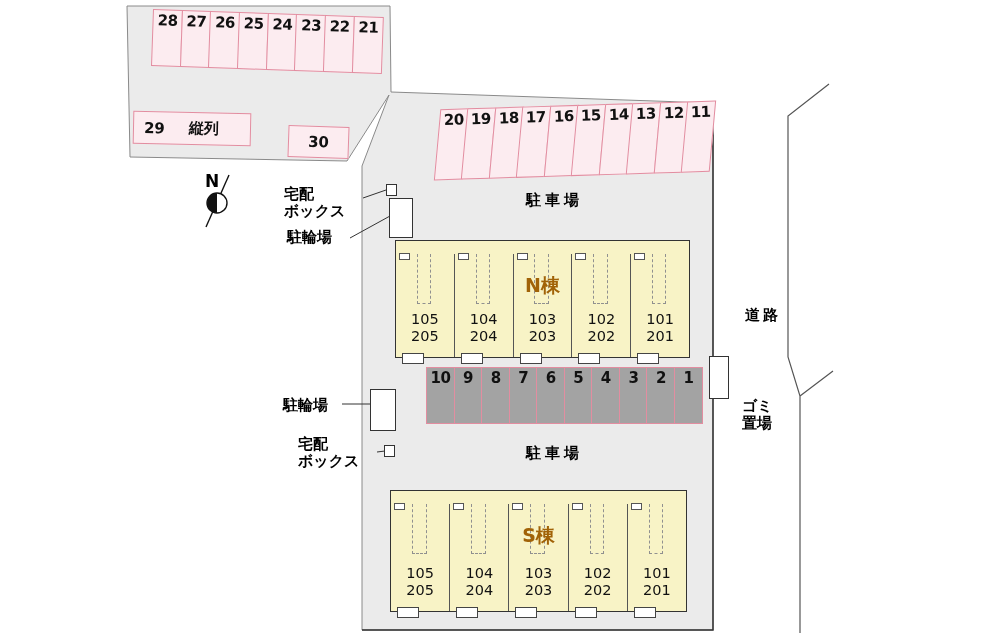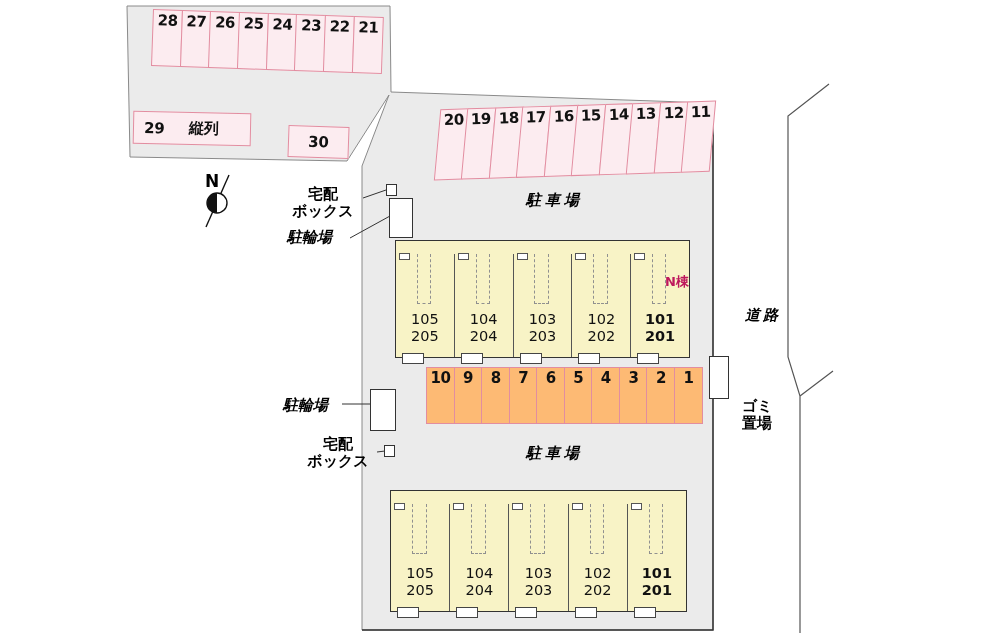--- a/index.html
+++ b/index.html
@@ -9,53 +9,53 @@
 
   
   .prow { position: absolute; display: flex; z-index: 2; }
   .stall { flex: 1; position: relative; background: #fcecf0; border: 1.5px solid #e28da0; }
   .stall + .stall { margin-left: -1.5px; }
   .snum { display: block; text-align: center; padding-top: 1px; font-size: 15px; font-weight: 600; color: #111; letter-spacing: -0.5px; }
   .row-tl { left: 153px; top: 9px;  width: 231px; height: 57px; transform: rotate(2deg); transform-origin: 0 0; }
   .row-tr { left: 437px; top: 105px; width: 276px; height: 71px; transform: rotate(-1.8deg) skewX(-7deg); }
   .row-tr .snum { transform: skewX(7deg); }
   .row-mid { left: 426px; top: 367px; width: 277px; height: 57px; }
-  .row-mid .stall { background: #fdba74; }
+  .row-mid .stall { background: #a3a3a3; }
 
   .stall-29 { position: absolute; left: 133px; top: 112px; width: 118px; height: 33px; background: #fcecf0;
               border: 1.5px solid #e28da0; transform: rotate(1.2deg); display: flex; align-items: center;
               gap: 24px; padding-left: 10px; z-index: 2; font-size: 15px; font-weight: 600; color: #111; }
   .stall-30 { position: absolute; left: 288px; top: 126px; width: 61px; height: 32px; background: #fcecf0;
               border: 1.5px solid #e28da0; transform: rotate(2deg); display: flex; align-items: center;
               justify-content: center; z-index: 2; font-size: 15px; font-weight: 600; color: #111; }
 
   
   .building { position: absolute; background: #f8f3c6; border: 1.5px solid #333; z-index: 2; }
   .bldg-n { left: 395px; top: 240px; width: 295px; height: 118px; }
   .bldg-s { left: 390px; top: 490px; width: 297px; height: 122px; }
   .units { display: flex; height: 100%; }
   .unit { flex: 1; position: relative; display: flex; flex-direction: column; border-right: 1px solid #555; margin-top: 13px; }
-  .unit:last-child { border-right: none; font-weight: bold; }
+  .unit:last-child { border-right: none; }
   .unit-nums { margin-top: auto; text-align: center; font-size: 14.5px; line-height: 17px; color: #111; padding-bottom: 12px; }
-  .bname { position: absolute; top: 32px; left: 0; right: 0; text-align: right; font-weight: bold; font-size: 13px; color: #be185d; z-index: 3; }
+  .bname { position: absolute; top: 32px; left: 0; right: 0; text-align: center; font-weight: bold; font-size: 19px; color: #a16207; z-index: 3; }
   .unit-stair { position: absolute; top: 0; left: 36%; width: 25%; height: 50px; border: 1px dashed #909090; border-top: none; }
   .unit-notch { position: absolute; top: -1px; left: 3px; width: 11px; height: 7px; background: #fff; border: 1px solid #555; }
   .unit-tab { position: absolute; bottom: -7px; left: 6px; width: 22px; height: 11px; background: #fff; border: 1px solid #444; }
 
   
   .wrect { position: absolute; background: #fff; border: 1px solid #333; z-index: 2; }
   .takuhai-top    { left: 386px; top: 184px; width: 11px; height: 12px; }
   .churinjo-top   { left: 389px; top: 198px; width: 24px; height: 40px; }
   .churinjo-btm   { left: 370px; top: 389px; width: 26px; height: 42px; }
   .takuhai-btm    { left: 384px; top: 445px; width: 11px; height: 12px; }
   .gomi-rect      { left: 709px; top: 356px; width: 20px; height: 43px; }
 
   
-  .lbl  { position: absolute; font-weight: bold; font-size: 15px; color: #000; white-space: nowrap; z-index: 3; font-style: italic; }
-  .lbl2 { position: absolute; font-weight: bold; font-size: 15px; line-height: 17px; color: #000; text-align: center; z-index: 3; }
+  .lbl  { position: absolute; font-weight: bold; font-size: 15px; color: #000; white-space: nowrap; z-index: 3; }
+  .lbl2 { position: absolute; font-weight: bold; font-size: 15px; line-height: 17px; color: #000; z-index: 3; }
   .l-chusha-top { left: 526px; top: 191px; letter-spacing: 4px; }
   .l-chusha-btm { left: 526px; top: 444px; letter-spacing: 4px; }
   .l-doro       { left: 745px; top: 306px; letter-spacing: 3px; text-align: center; }
   .l-gomi       { left: 742px; top: 359px; text-align: left; margin-top: 39px; }
   .l-takuhai-top { left: 284px; top: 186px; width: 78px; }
   .l-churin-top  { left: 287px; top: 228px; }
   .l-churin-btm  { left: 283px; top: 396px; }
   .l-takuhai-btm { left: 298px; top: 436px; width: 80px; }
 </style>
 </head>
@@ -222,20 +222,21 @@
         <div class="unit-nums">
           <div>101</div>
           <div>201</div>
         </div>
         <div class="unit-tab"></div>
       </div>
     </div>
   </div>
 
   <div class="building bldg-s">
+    <div class="bname">S棟</div>
     <div class="units">
       <div class="unit">
         <div class="unit-notch"></div>
         <div class="unit-stair"></div>
         <div class="unit-nums">
           <div>105</div>
           <div>205</div>
         </div>
         <div class="unit-tab"></div>
       </div>

